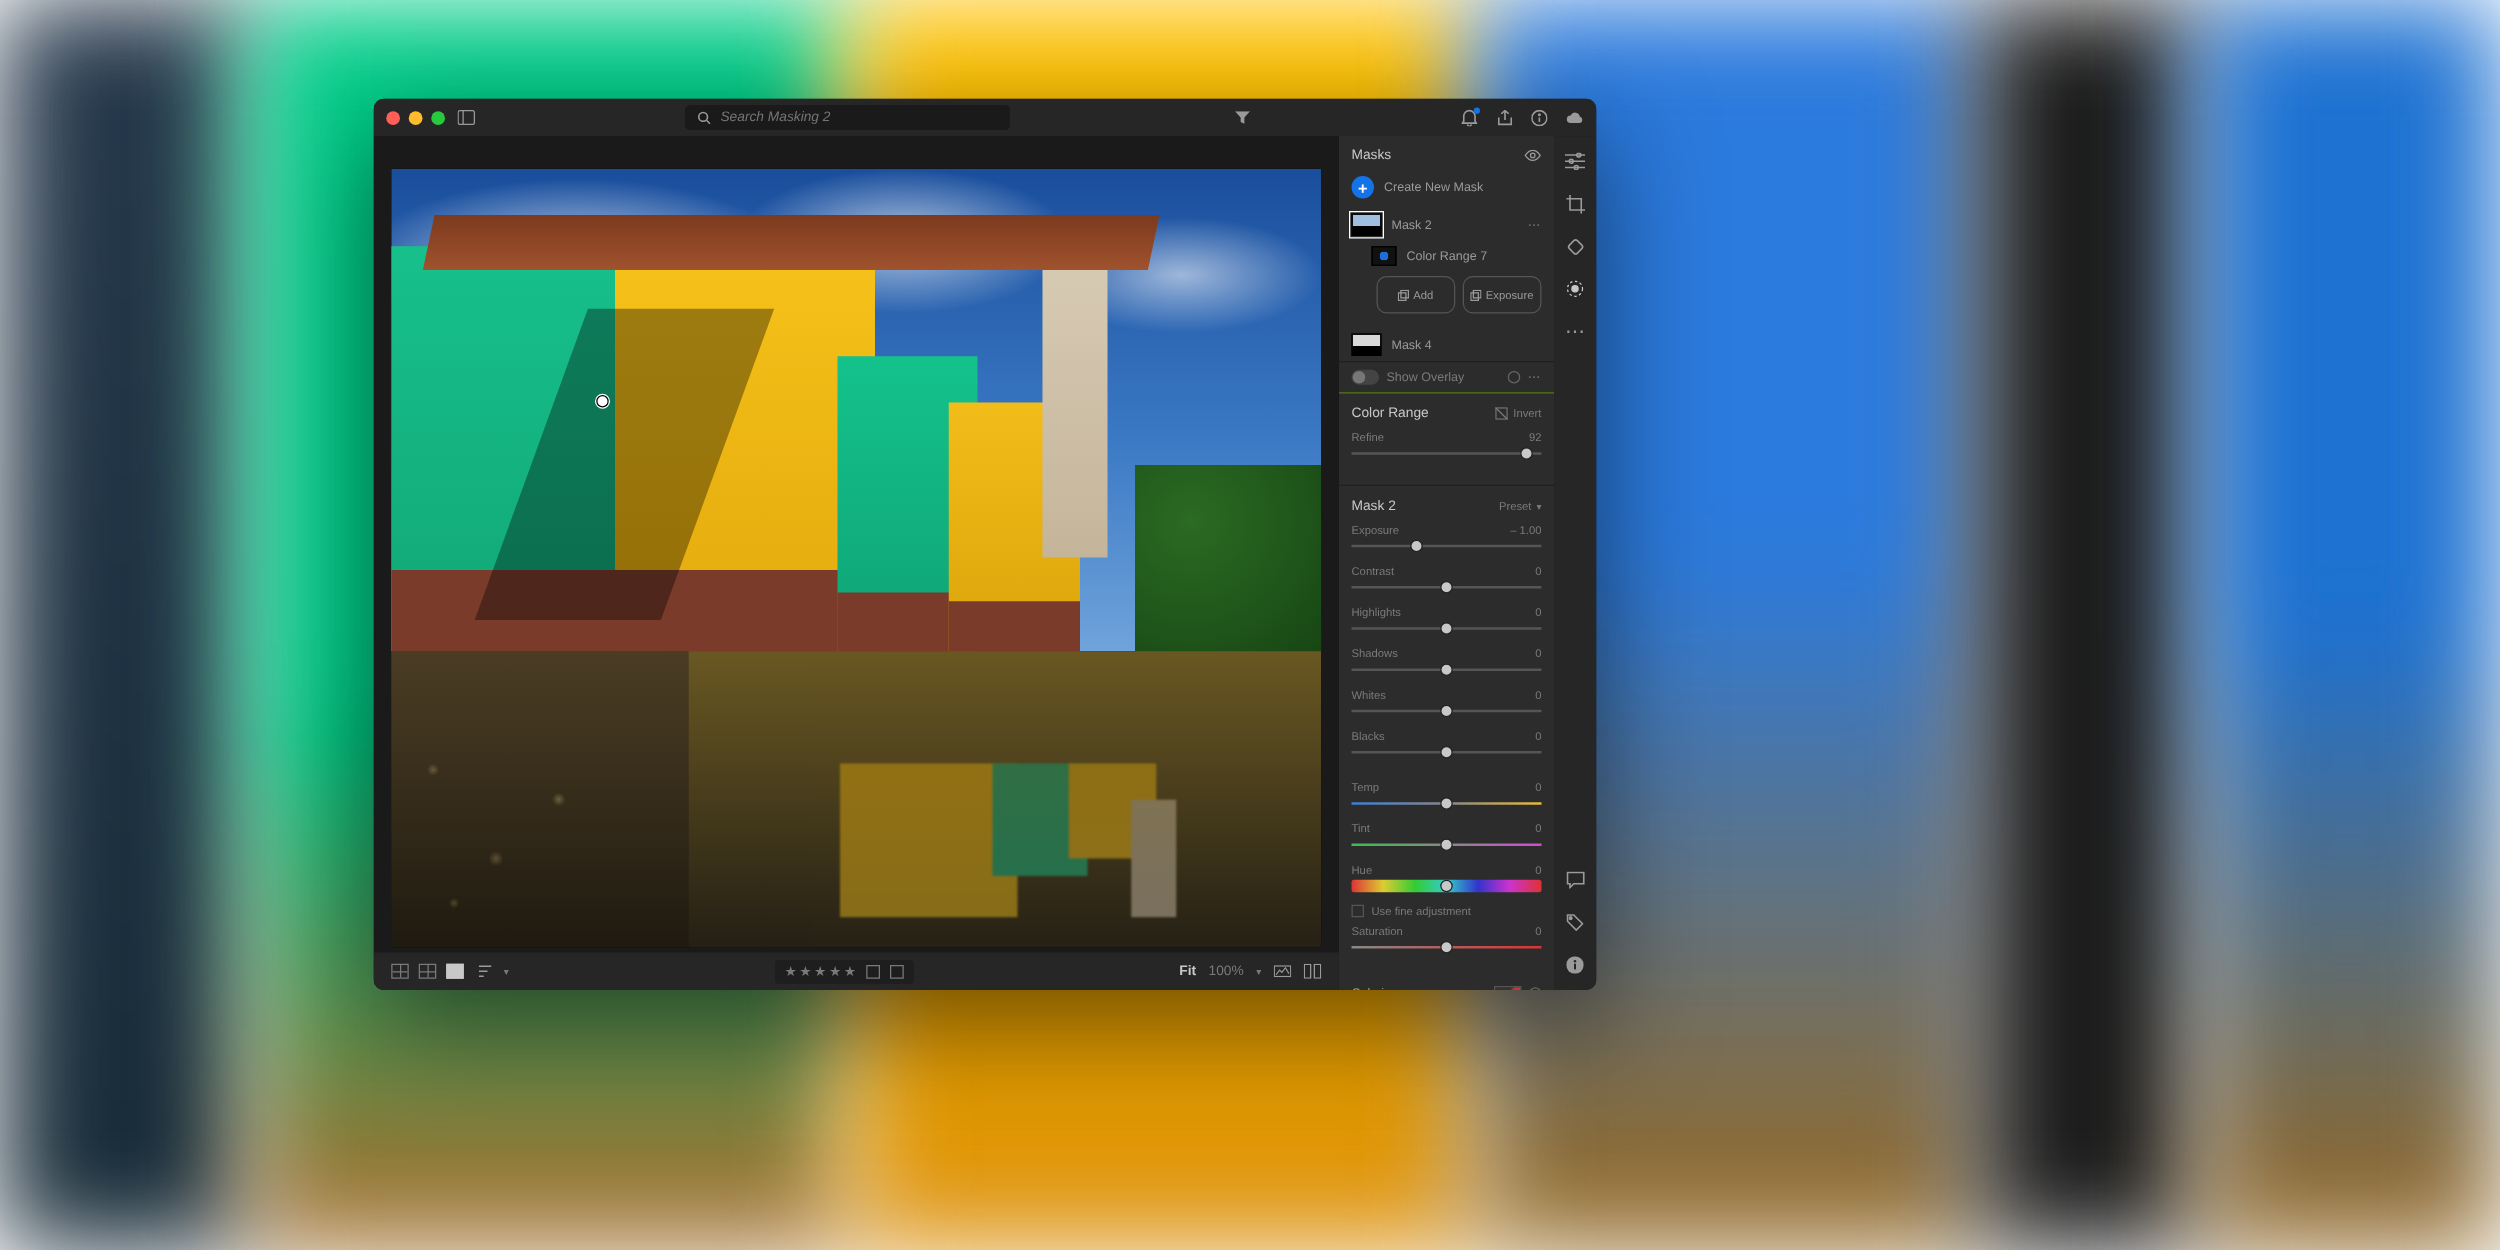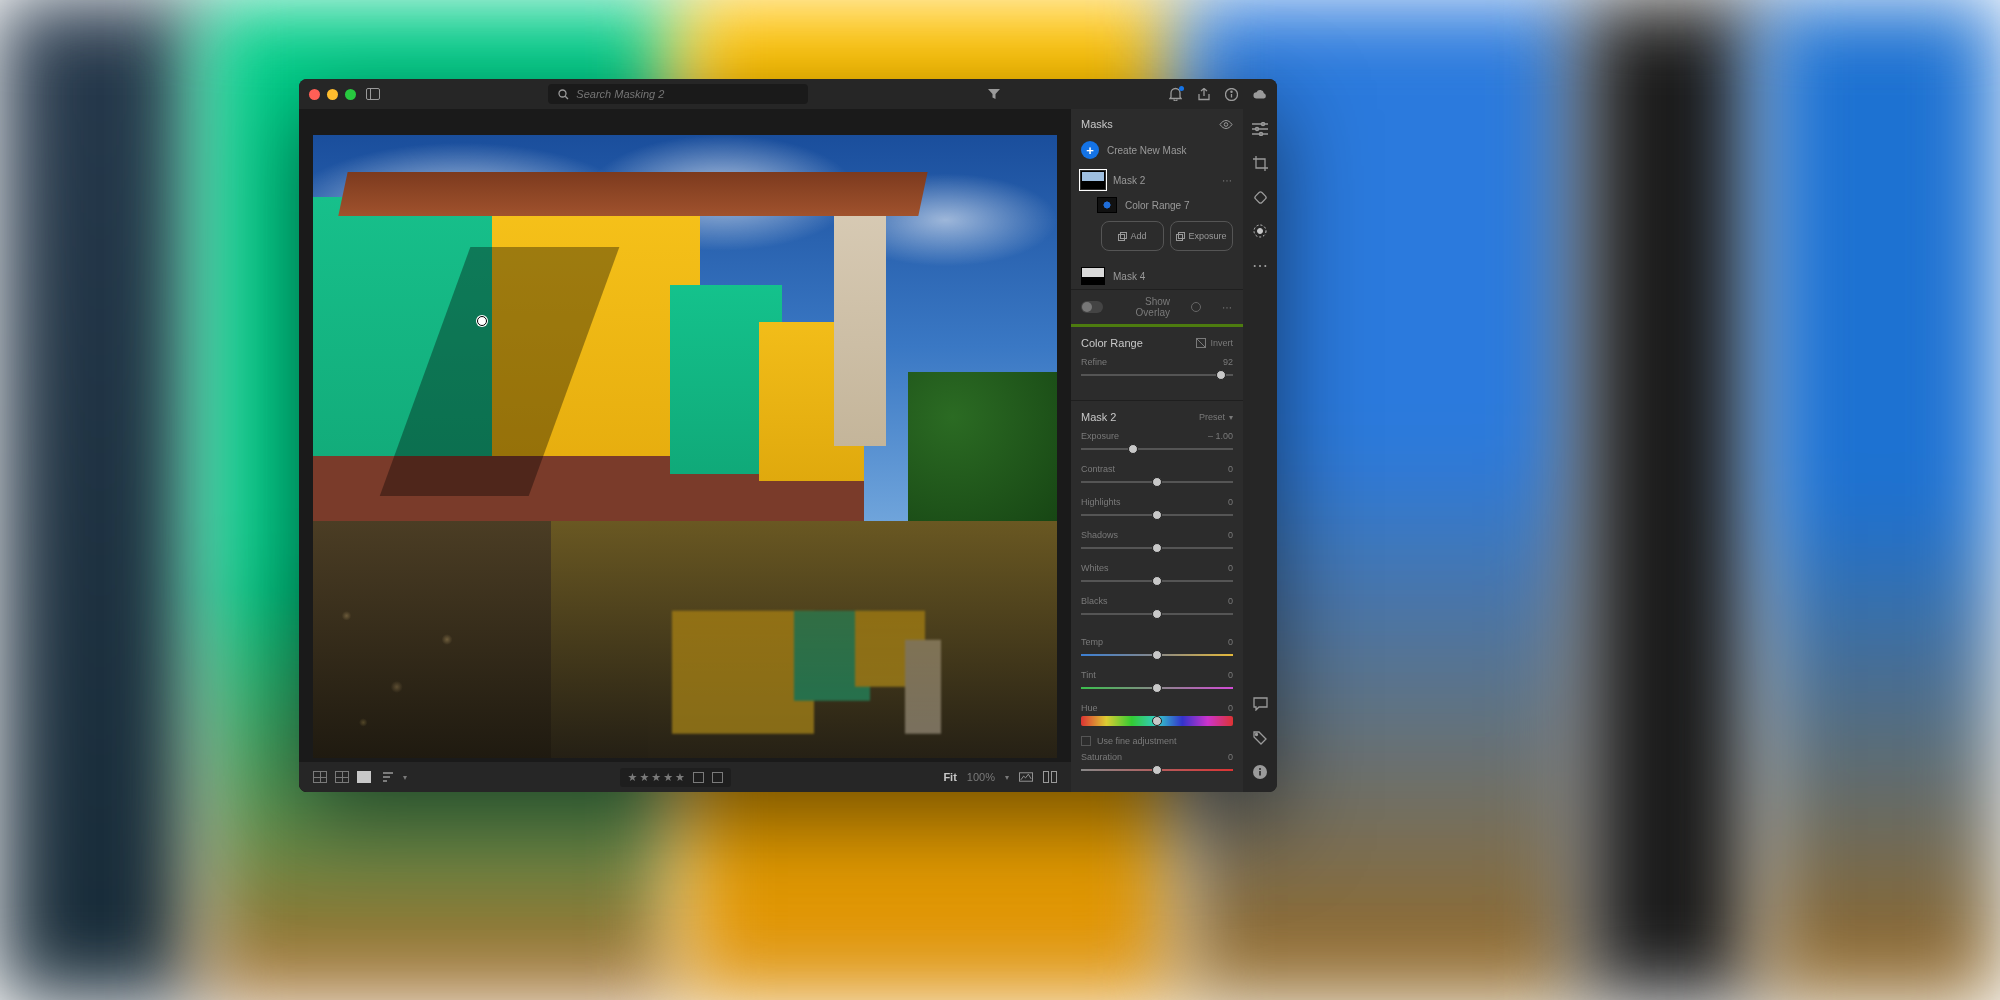--- a/index.html
+++ b/index.html
@@ -93,21 +93,21 @@
   .mask-item{display:flex;align-items:center;gap:8px;padding:4px 10px;}
   .mask-thumb{width:24px;height:18px;background:#000;border:1px solid #000;position:relative;overflow:hidden;}
   .mask-thumb.inner{width:20px;height:16px;margin-left:16px;}
   .mask-thumb.selected{outline:1px solid #fff;outline-offset:1px;}
   .mt-sky{position:absolute;inset:0;height:55%;background:#9fbfe0;}
   .mt-eye{position:absolute;inset:0;background:radial-gradient(circle at 50% 50%,#1f6dd8 30%,#111 32%);}
   .mask-name{flex:1;}
   .mask-dots{color:var(--text-dim);letter-spacing:1px;}
   .mask-btns{display:flex;gap:6px;padding:4px 10px 8px 30px;}
   .mask-btn{flex:1;height:30px;border:1px solid #555;border-radius:8px;display:flex;align-items:center;justify-content:center;gap:3px;font-size:9px;color:var(--text-mid);}
-  .overlay-row{display:flex;align-items:center;gap:21px;padding:6px 10px;color:var(--text-dim);border-top:1px solid #1f1f1f;border-bottom:3px solid #4d7c0f;text-align:right;}
+  .overlay-row{display:flex;align-items:center;gap:6px;padding:6px 10px;color:var(--text-dim);border-top:1px solid #1f1f1f;border-bottom:1px solid #4d7c0f;}
   .toggle{width:22px;height:12px;border-radius:6px;background:#444;position:relative;}
   .toggle::after{content:"";position:absolute;left:1px;top:1px;width:10px;height:10px;border-radius:50%;background:#777;}
   .section{padding:10px;border-bottom:1px solid #1f1f1f;}
   .sec-head{display:flex;justify-content:space-between;align-items:center;margin-bottom:8px;color:var(--text-light);font-size:11px;}
   .sec-head .right{font-size:9px;color:var(--text-dim);display:flex;align-items:center;gap:4px;justify-content:space-between;}
   .slider-row{margin-bottom:10px;}
   .slider-lbls{display:flex;justify-content:space-between;font-size:9px;color:var(--text-dim);margin-bottom:3px;}
   .slider{position:relative;height:10px;}
   .slider-track{position:absolute;left:0;right:0;top:50%;height:2px;background:var(--slider-track);transform:translateY(-50%);}
   .slider-track.grad-temp{background:linear-gradient(90deg,#3b7fd4,#888,#e5b93a);}

